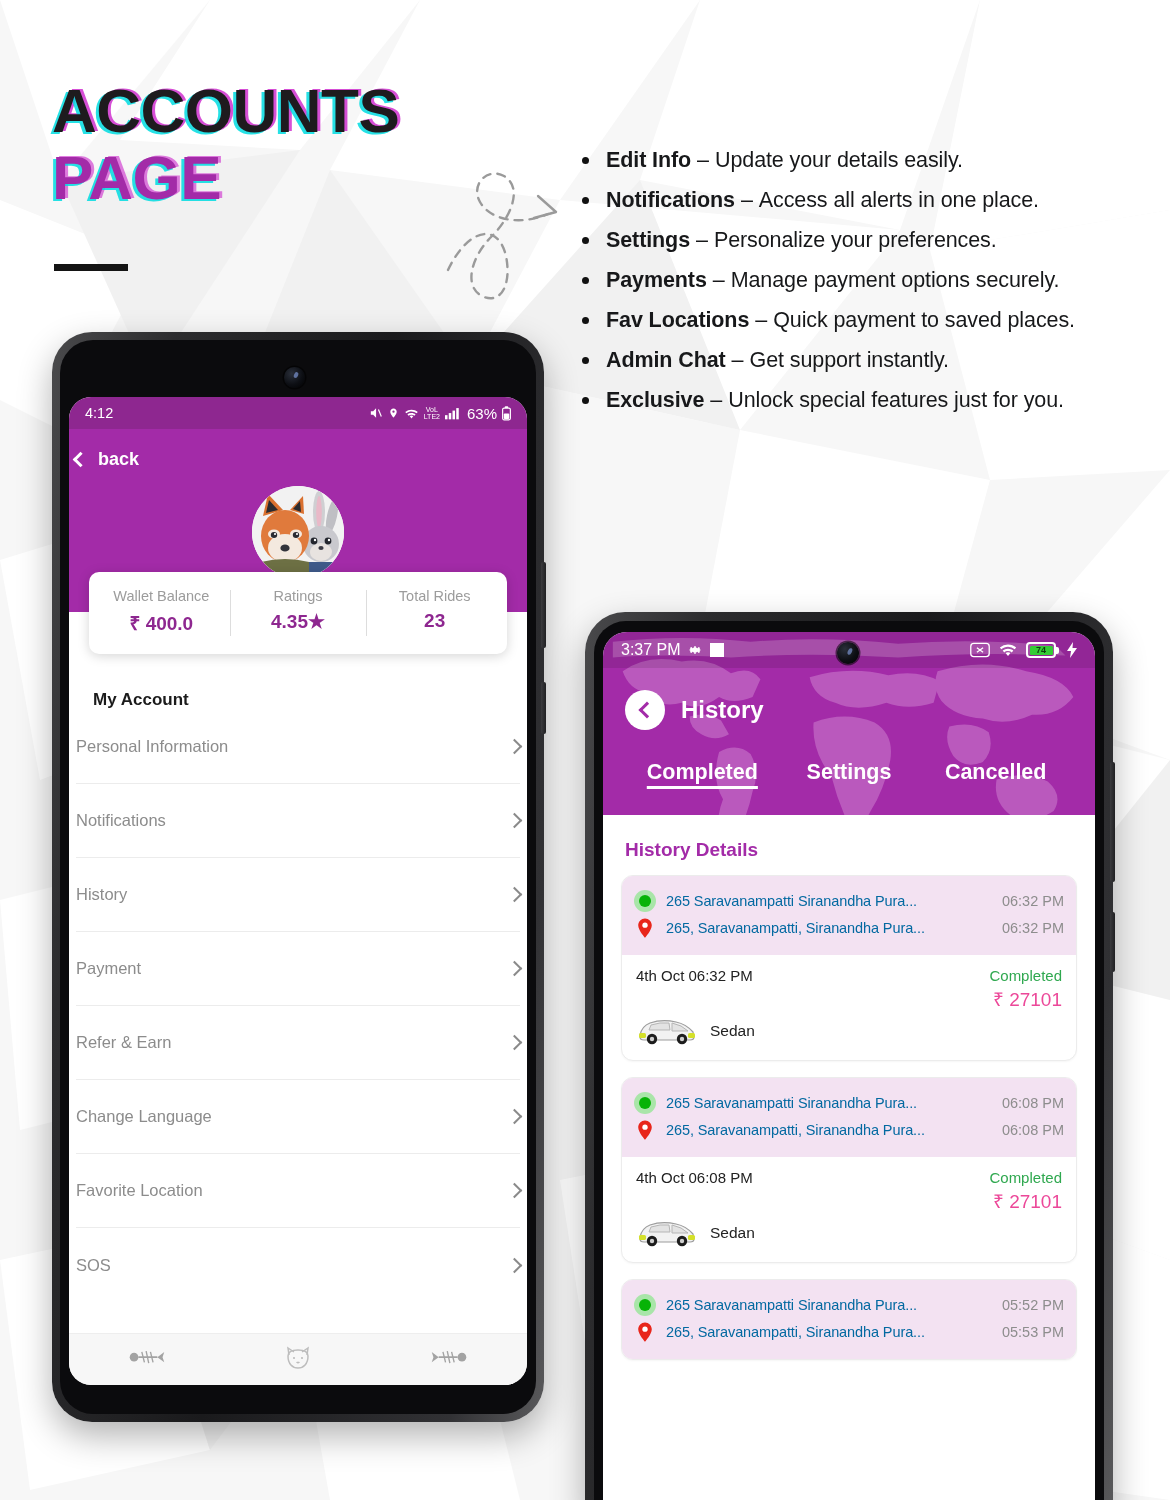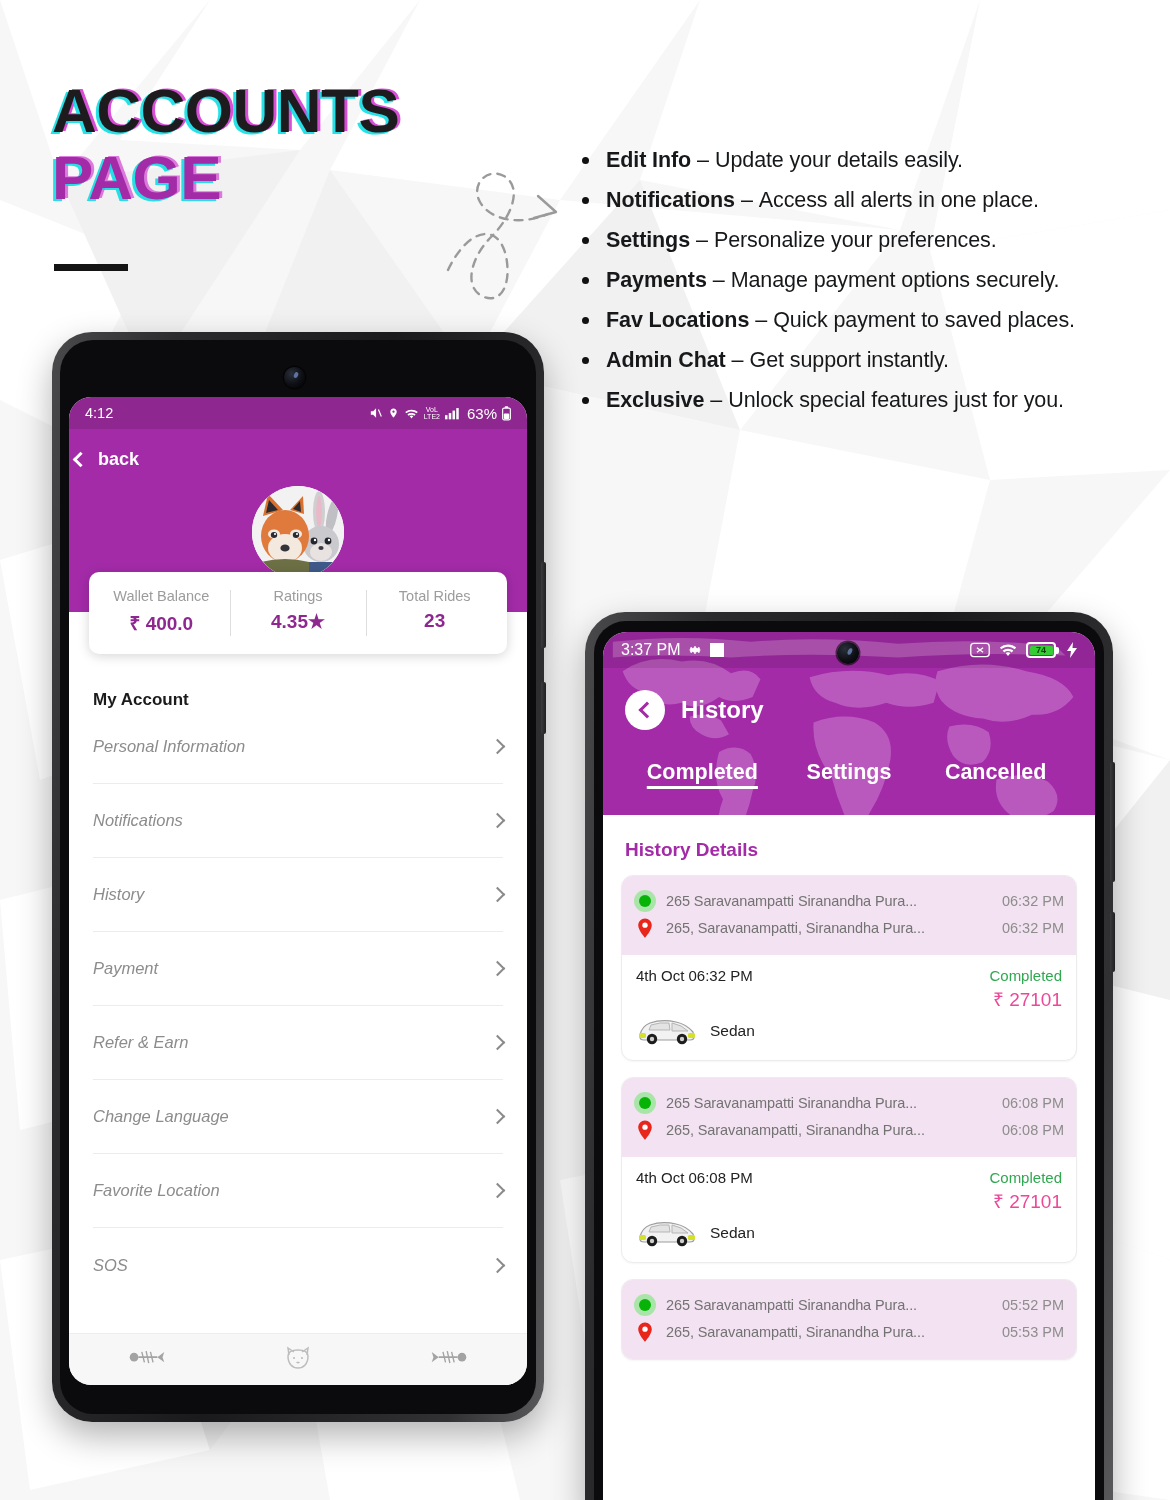--- a/index.html
+++ b/index.html
@@ -109,21 +109,21 @@
     display:flex; padding: 16px 4px 18px; z-index: 3;
   }
   .stat { flex:1; text-align:center; position:relative; }
   .stat + .stat::before {
     content:""; position:absolute; left:0; top:2px; bottom:0; width:1px; background:#ddd;
   }
   .stat .lbl { color:#9c9c9c; font-size:14.5px; }
   .stat .val { color:#8e2790; font-weight:bold; font-size:19px; margin-top:6px; }
 
   .my-acc { font-weight:bold; font-size:17px; color:#1b1b1b; padding: 56px 24px 0; }
-  .menu { padding: 0 24px; font-style: italic; }
+  .menu { padding: 0 7px; }
   .menu-item {
     display:flex; align-items:center; height: 74px;
     border-bottom: 1px solid #ececec; color:#8c8c8c; font-size:16.5px;
   }
   .menu-item:last-child { border-bottom: none; }
   .chev-r { margin-left:auto; width:11px; height:11px; border-top:2.6px solid #8a8a8a; border-right:2.6px solid #8a8a8a; transform: rotate(45deg); }
 
   .p1-nav {
     position:absolute; left:0; right:0; bottom:0; height:52px; background:#f7f7f7;
     display:flex; align-items:center; justify-content:space-around;
@@ -166,21 +166,21 @@
   }
   .addr-block { background:#f3e2f2; padding: 9px 12px 11px; }
   .addr-row { display:flex; align-items:center; gap: 10px; margin: 5px 0; }
   .dot-green {
     width:22px; height:22px; border-radius:50%; background:#a9e5a9; flex:none;
     display:flex; align-items:center; justify-content:center;
   }
   .dot-green i { width:12px; height:12px; border-radius:50%; background:#07b307; display:block; }
   .pin { width:22px; height:22px; flex:none; }
   .addr-txt {
-    flex:1; font-size:14.5px; color:#737373; white-space:nowrap; overflow:hidden;
+    flex:1; font-size:14.5px; color:#0369a1; white-space:nowrap; overflow:hidden;
     text-overflow: ellipsis; letter-spacing:-.1px;
   }
   .addr-time { font-size:14.5px; color:#8d8d8d; flex:none; }
 
   .ride-body { padding: 12px 14px 14px; position: relative; }
   .ride-top { display:flex; align-items:flex-start; }
   .ride-date { font-size:15px; color:#222; }
   .ride-right { margin-left:auto; text-align:right; }
   .ride-status { color:#2fa84f; font-size:15px; }
   .ride-fare { font-size:19px; color:#ec4899; margin-top:2px; }

